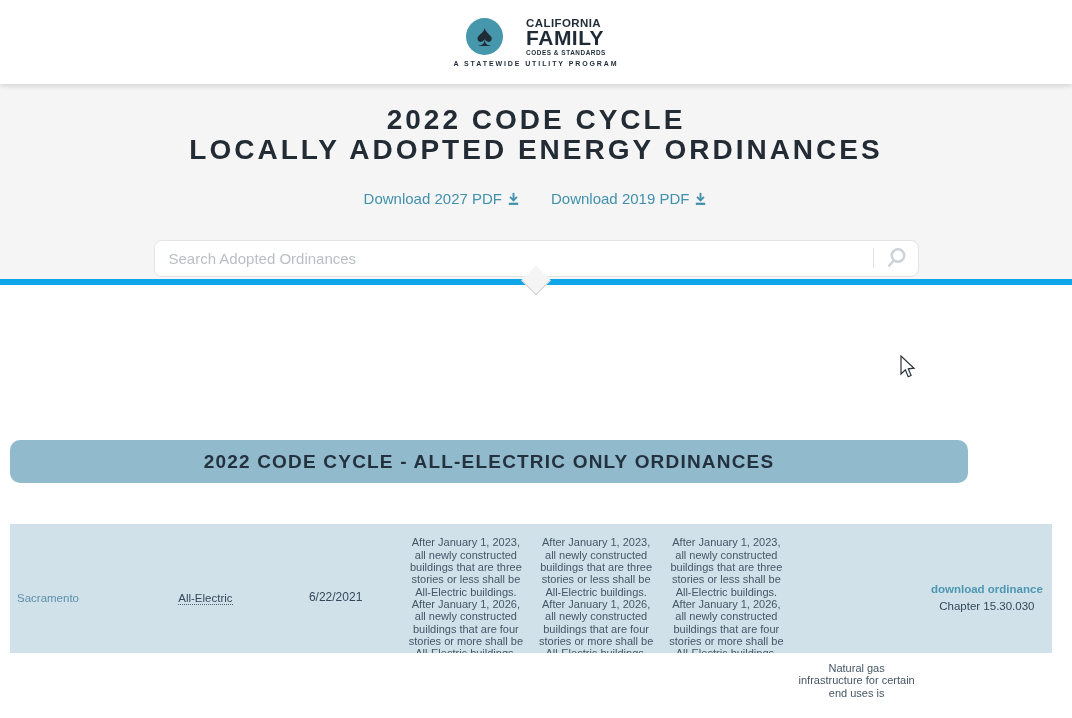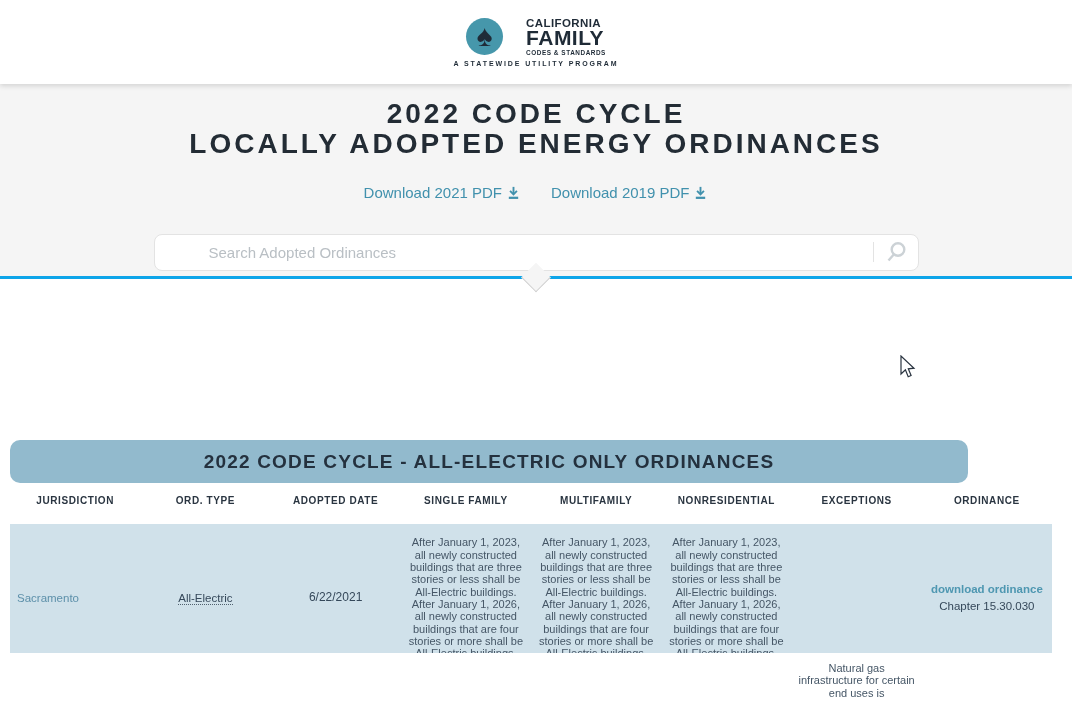--- a/index.html
+++ b/index.html
@@ -16,36 +16,36 @@
   .logo-mark { width:37px; height:37px; border-radius:50%; background:#4697ab;
                display:flex; align-items:center; justify-content:center; }
   .logo-spade { color:#1f2b37; font-size:30px; line-height:1; transform:translateY(-1px); }
   .logo-text { margin-left:23px; color:#1f2b37; text-align:left; }
   .logo-line1 { font-size:11.5px; font-weight:700; letter-spacing:.4px; }
   .logo-line2 { font-size:21px; font-weight:700; line-height:.88; letter-spacing:.5px; }
   .logo-line3 { font-size:6.4px; font-weight:700; letter-spacing:.55px; margin-top:1px; }
   .logo-tagline { font-size:7px; font-weight:700; letter-spacing:1.9px; color:#1f2b37; margin-top:4px; }
 
   
-  .hero { position:absolute; top:68px; left:0; width:100%; height:211px; background:#f5f5f5;
-          border-bottom:3px solid #0ea5e9; }
+  .hero { position:absolute; top:74px; left:0; width:100%; height:211px; background:#f5f5f5;
+          border-bottom:6px solid #0ea5e9; }
   .hero-notch { position:absolute; bottom:-12px; left:50%; width:21px; height:21px;
                 transform:translateX(-50%) rotate(45deg); background:#f5f5f5;
                 border-right:1px solid #cfcfcf; border-bottom:1px solid #cfcfcf; }
   .hero-title { padding-top:31px; text-align:center; color:#232c35; font-size:28px;
                 font-weight:600; letter-spacing:3px; line-height:1.07; }
   .downloads { margin-top:25px; display:flex; justify-content:center; gap:30px; }
   .dl-link { display:flex; align-items:center; gap:4px; color:#4191ad; font-size:15px;
              text-decoration:none; cursor:pointer; }
   .dl-icon { width:15px; height:15px; }
   .search-wrap { margin-top:33px; display:flex; justify-content:center; }
   .search-box { width:765px; height:37px; background:#fff; border:1px solid #e3e3e3;
                 border-radius:8px; display:flex; align-items:center; overflow:hidden; }
   .search-input { flex:1; height:100%; border:none; outline:none; padding:0 14px;
-                  font-size:15px; color:#0c4a6e; font-family:"Liberation Sans", sans-serif;margin-left:40px; }
+                  font-size:15px; color:#0c4a6e; font-family:"Liberation Sans", sans-serif; }
   .search-input::placeholder { color:#b9bfc4; }
   .search-divider { width:1px; height:20px; background:#e3e3e3; }
   .search-btn { width:44px; height:100%; display:flex; align-items:center; justify-content:center;
                 background:transparent; border:none; cursor:pointer; }
 
   
   .cursor { position:absolute; left:899px; top:355px; z-index:20; }
 
   
   .band { position:absolute; top:440px; left:10px; width:958px; height:43px;
@@ -94,21 +94,21 @@
     </div>
   </div>
 
   <div class="hero">
     <div class="hero-title">
       <div>2022 CODE CYCLE</div>
       <div>LOCALLY ADOPTED ENERGY ORDINANCES</div>
     </div>
     <div class="downloads">
       <a class="dl-link">
-        <span>Download 2021 PDF</span>
+        <span>Download 2027 PDF</span>
         <svg class="dl-icon" viewBox="0 0 24 24" fill="none" stroke="#4191ad" stroke-width="3">
           <path d="M12 3v11"></path>
             <path d="M6.5 9.5 12 15l5.5-5.5" fill="none"></path>
             <path d="M4.5 20.5h15" stroke-width="3.6"></path>
         </svg>
       </a>
       <a class="dl-link">
         <span>Download 2019 PDF</span>
         <svg class="dl-icon" viewBox="0 0 24 24" fill="none" stroke="#4191ad" stroke-width="3">
           <path d="M12 3v11"></path>
@@ -133,30 +133,20 @@
   </div>
 
   <svg class="cursor" width="17" height="25" viewBox="0 0 17 25">
     <path d="M2 1 L2 19 L6.4 14.8 L9.2 21.8 L12.1 20.5 L9.3 13.8 L15 13.2 Z" fill="#ffffff" stroke="#2a3440" stroke-width="1.2"></path>
   </svg>
 
   <div class="band">
     <div class="band-title">2022 CODE CYCLE - ALL-ELECTRIC ONLY ORDINANCES</div>
   </div>
 
-  <div class="grid8 thead">
-    <div class="th first">JURISDICTION</div>
-    <div class="th">ORD. TYPE</div>
-    <div class="th">ADOPTED DATE</div>
-    <div class="th">SINGLE FAMILY</div>
-    <div class="th">MULTIFAMILY</div>
-    <div class="th">NONRESIDENTIAL</div>
-    <div class="th">EXCEPTIONS</div>
-    <div class="th">ORDINANCE</div>
-  </div>
 
   <div class="grid8 row row-blue">
     <div class="cell cell-jurisdiction">Sacramento</div>
     <div class="cell cell-ordtype">
       <span>All-Electric</span>
     </div>
     <div class="cell cell-date">6/22/2021</div>
     <div class="cell">After January 1, 2023, all newly constructed buildings that are three stories or less shall be All-Electric buildings. After January 1, 2026, all newly constructed buildings that are four stories or more shall be All-Electric buildings.</div>
     <div class="cell">After January 1, 2023, all newly constructed buildings that are three stories or less shall be All-Electric buildings. After January 1, 2026, all newly constructed buildings that are four stories or more shall be All-Electric buildings.</div>
     <div class="cell">After January 1, 2023, all newly constructed buildings that are three stories or less shall be All-Electric buildings. After January 1, 2026, all newly constructed buildings that are four stories or more shall be All-Electric buildings.</div>

